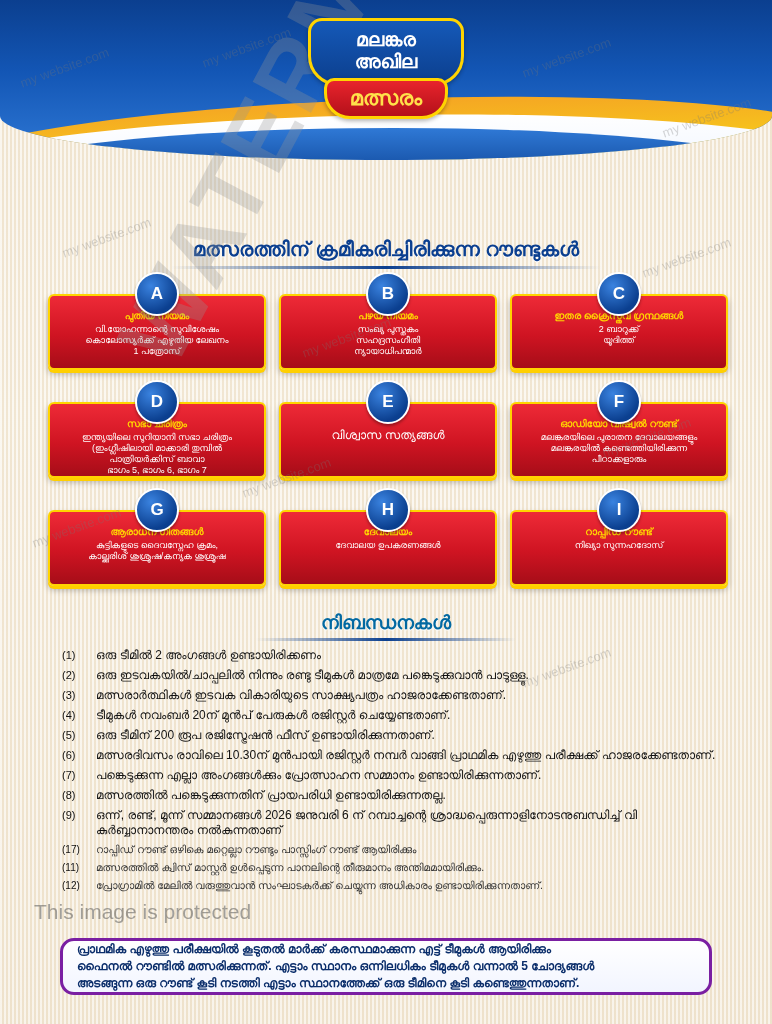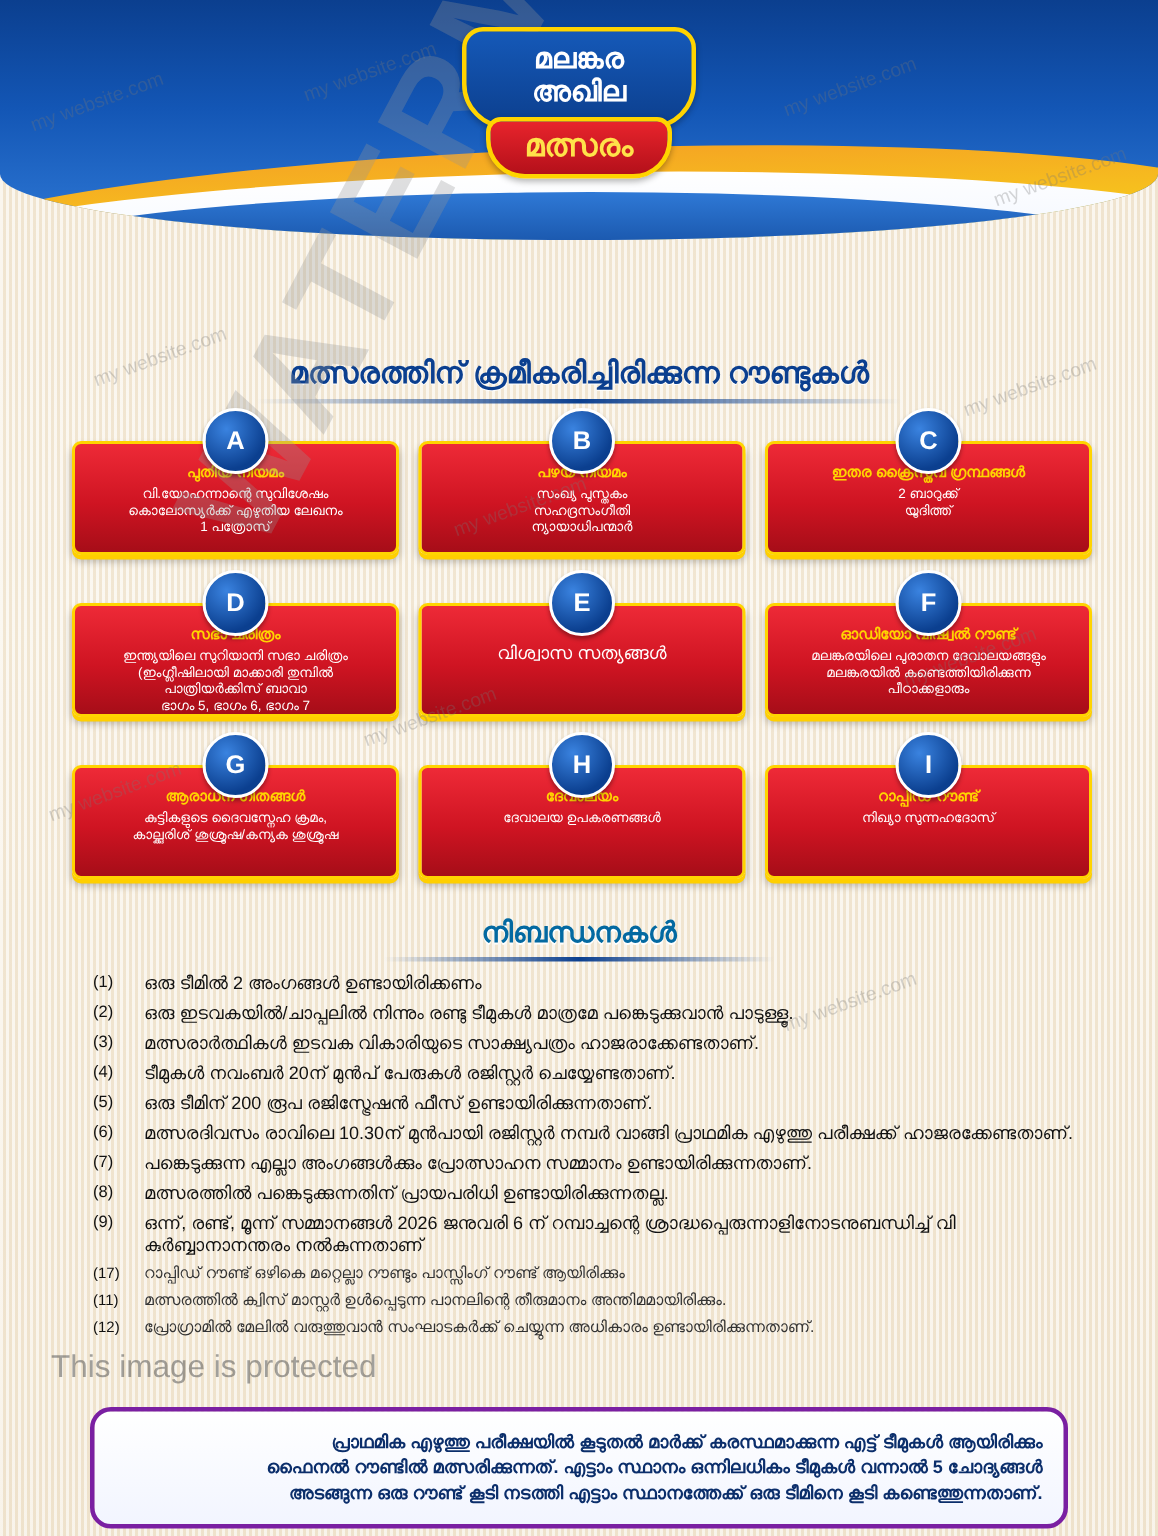--- a/index.html
+++ b/index.html
@@ -125,22 +125,22 @@
   .rule .num{width:34px;flex:0 0 34px;font-size:11px;color:#111;padding-top:1px;}
   .rule .txt{font-size:12px;line-height:15px;color:#111;}
   .rule.small .num{font-size:10px;}
   .rule.small .txt{font-size:10.5px;line-height:13px;color:#333;}
 
   
   .footer{
     position:absolute;left:60px;top:938px;width:652px;
     background:linear-gradient(180deg,#ffffff,#f2f5ff);
     border:3px solid #7a1fa2;border-radius:14px;
-    padding:12px 14px;box-sizing:border-box;
-    text-align:right;
+    padding:0 14px;box-sizing:border-box;
+    text-align:left;
   }
   .footer p{margin:0;font-size:12px;line-height:17px;color:#0b2e6b;font-weight:bold;}
 
   
   .wm{
     position:absolute;color:rgba(120,120,120,.30);
     font-size:13px;white-space:nowrap;pointer-events:none;
     transform:rotate(-20deg);
   }
   .wm-big{

